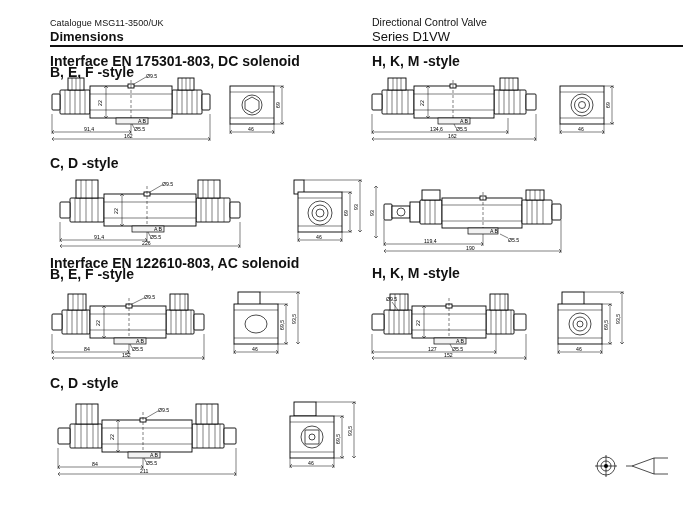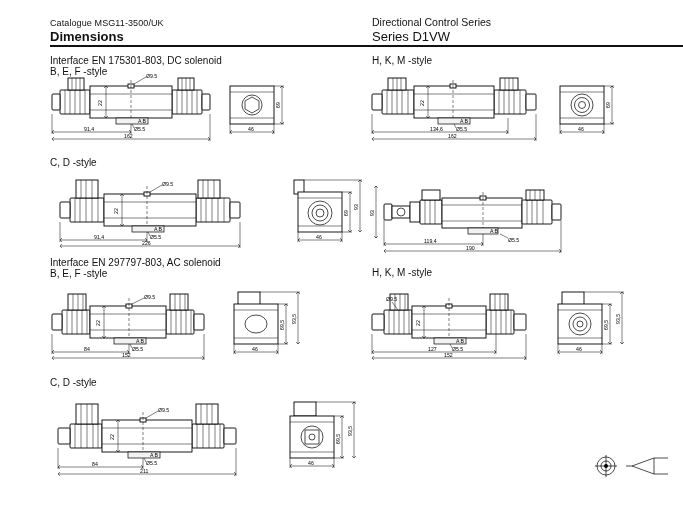--- a/index.html
+++ b/index.html
@@ -52,22 +52,22 @@
   .hdr-rule {
     position: absolute;
     left: 18px; top: 45px;
     width: 647px; height: 2px;
     background: #111;
   }
 
   
   .sec-h {
     position: absolute;
-    font-size: 10px;
-    font-weight: normal;
+    font-size: 14px;
+    font-weight: bold;
     color: #111;
     line-height: 10.5px;
     white-space: pre-line;
   }
 
   
   svg { display:block; overflow: visible; }
   .dw { position:absolute; }
 
   
@@ -79,29 +79,29 @@
   .dim { font-family:"Liberation Sans", sans-serif; font-size:5.2px; fill:#000; }
   .dimV { font-family:"Liberation Sans", sans-serif; font-size:5.2px; fill:#000; }
 </style>
 </head>
 <body>
 
 <div class="page">
 
   <div class="hdr-left-sub">Catalogue MSG11-3500/UK</div>
   <div class="hdr-left-title">Dimensions</div>
-  <div class="hdr-right-sub">Directional Control Series</div>
+  <div class="hdr-right-sub">Directional Control Valve</div>
   <div class="hdr-right-title">Series D1VW</div>
   <div class="hdr-rule"></div>
 
   <div class="sec-h" style="left:18px; top:56px;">Interface EN 175301-803, DC solenoid
 B, E, F -style</div>
   <div class="sec-h" style="left:340px; top:56px;">H, K, M -style</div>
   <div class="sec-h" style="left:18px; top:158px;">C, D -style</div>
-  <div class="sec-h" style="left:18px; top:258px;">Interface EN 297797-803, AC solenoid
+  <div class="sec-h" style="left:18px; top:258px;">Interface EN 122610-803, AC solenoid
 B, E, F -style</div>
   <div class="sec-h" style="left:340px; top:268px;">H, K, M -style</div>
   <div class="sec-h" style="left:18px; top:378px;">C, D -style</div>
 
   <div class="dw" style="left:14px; top:74px;">
     <svg width="190" height="68" viewBox="0 0 190 68">
 
       <rect class="bd" x="14" y="16" width="30" height="24" rx="1"></rect>
       <rect class="bd" x="126" y="16" width="30" height="24" rx="1"></rect>
 

